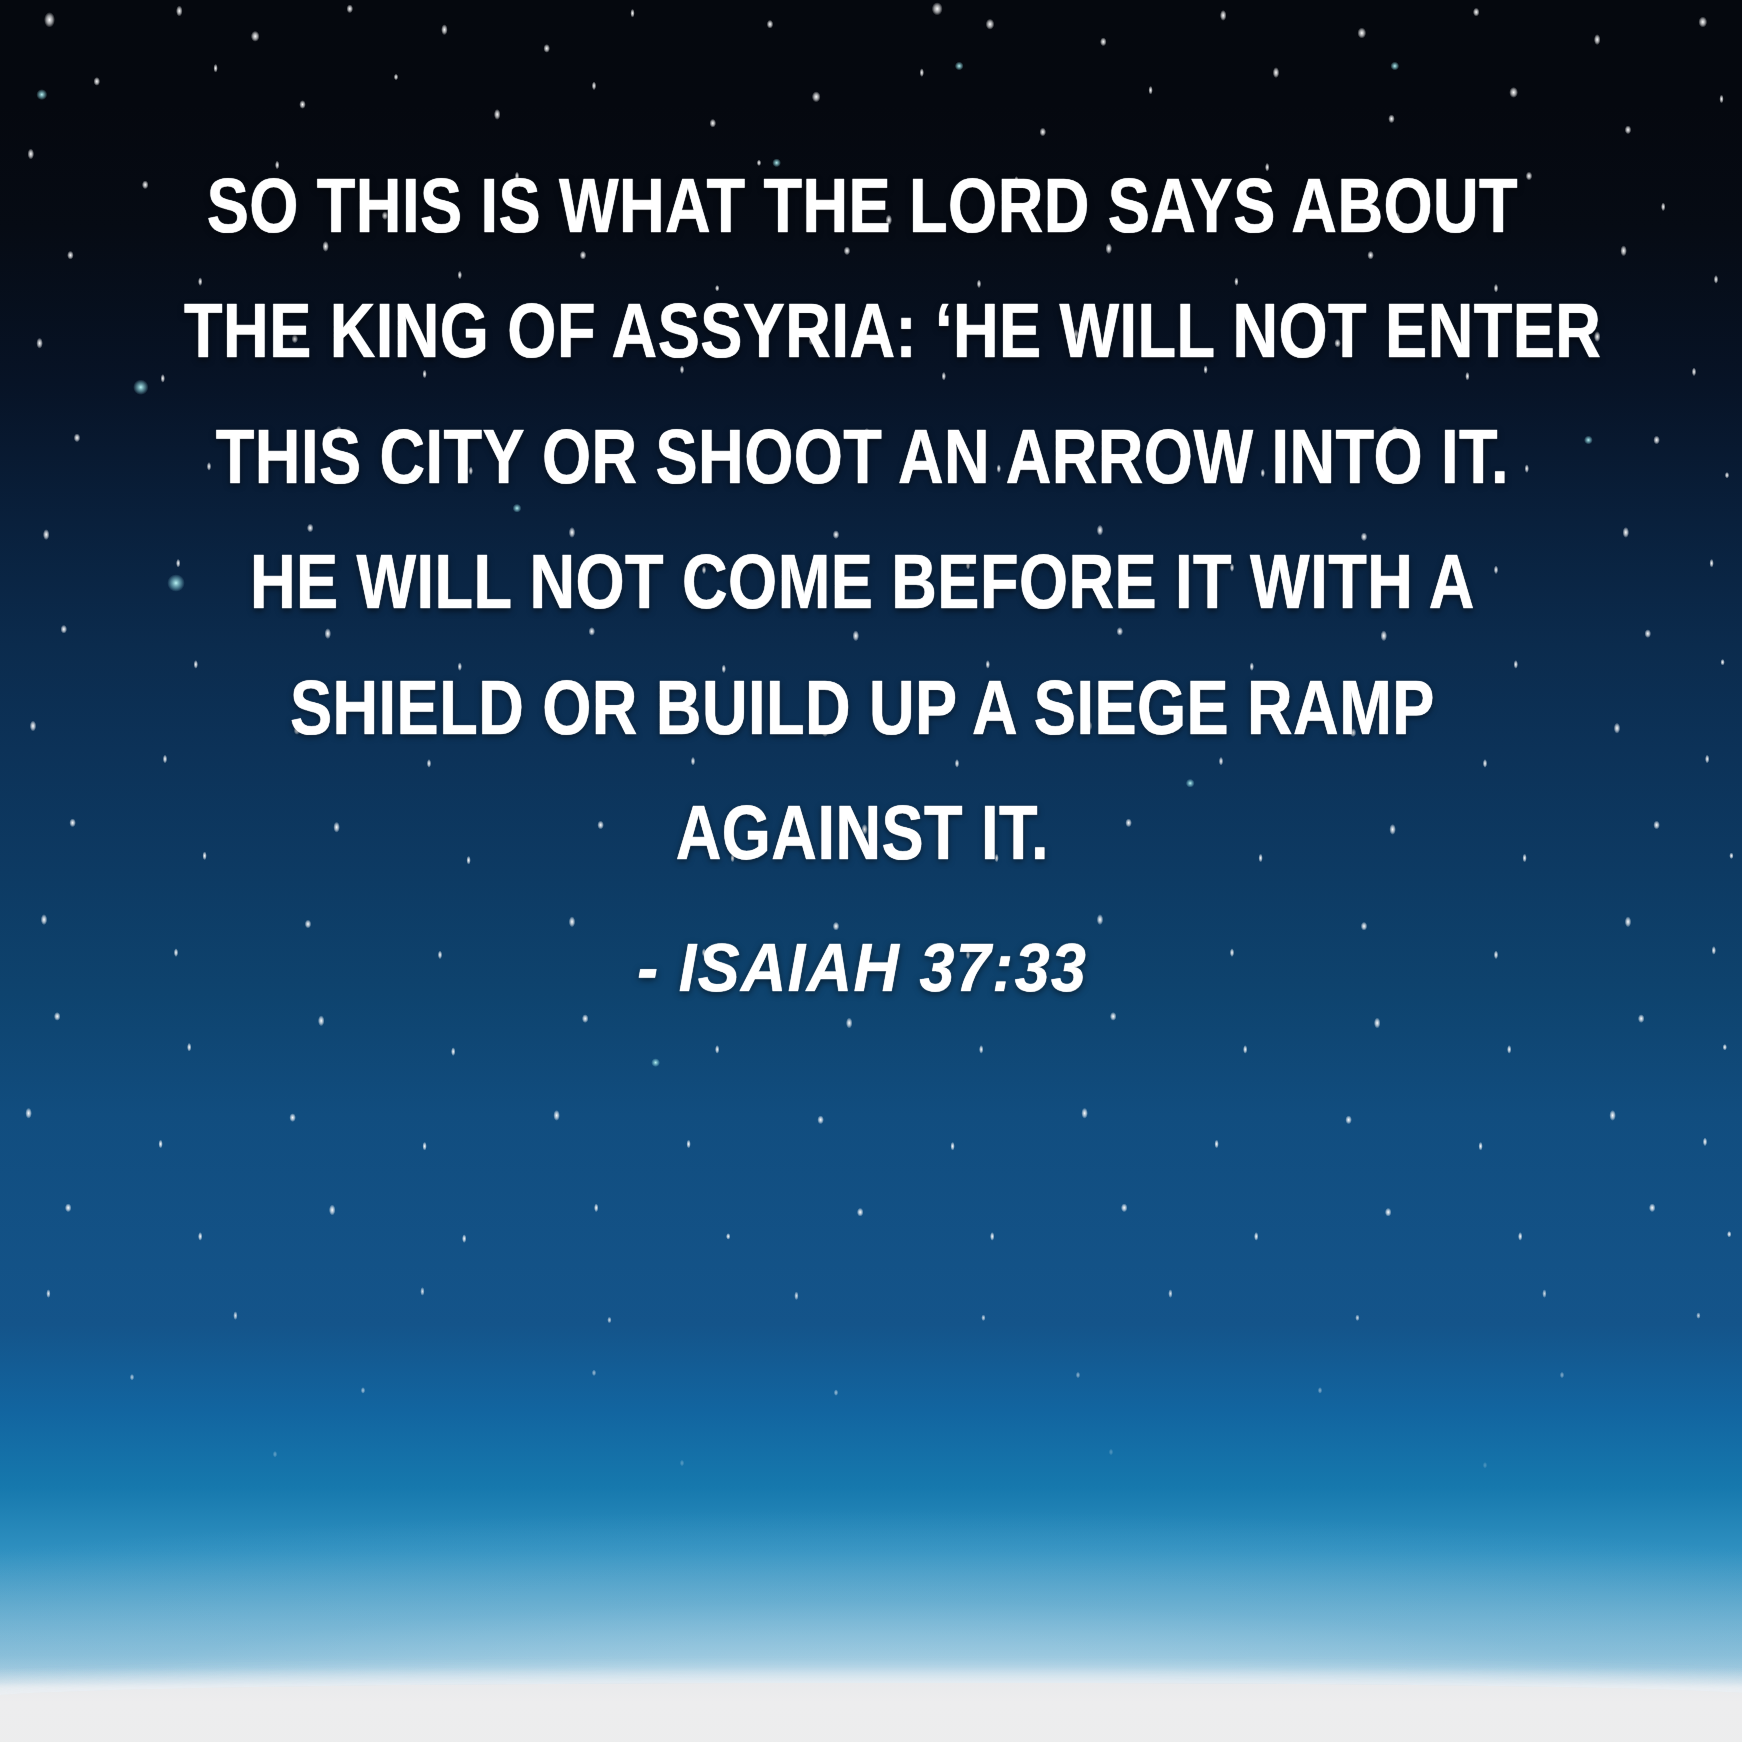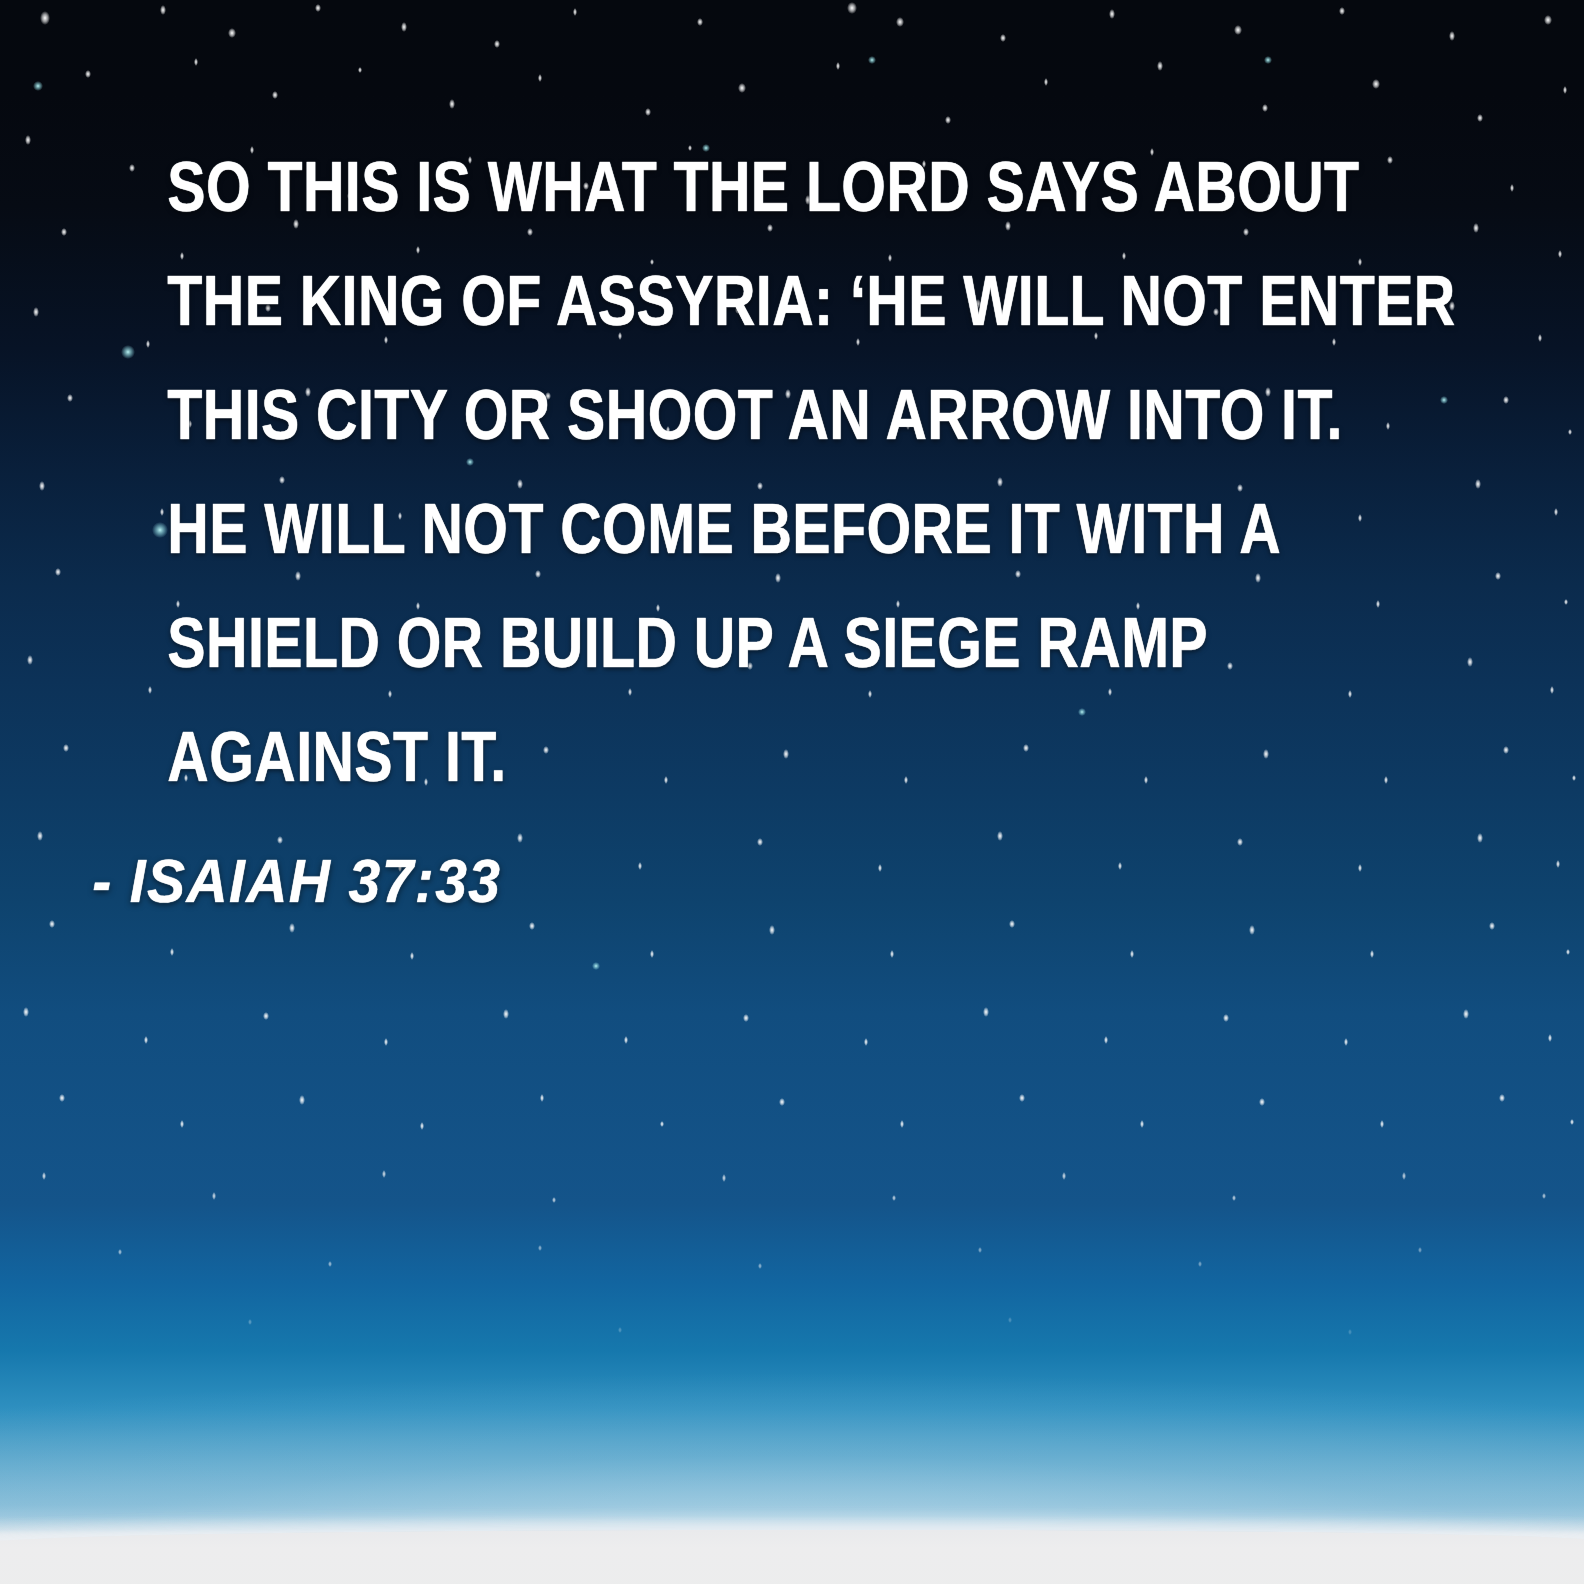--- a/index.html
+++ b/index.html
@@ -83,20 +83,21 @@
   
   .stars { position: absolute; inset: 0; pointer-events: none; }
   .stars svg { display: block; width: 100%; height: 100%; }
 
   
   .verse {
     position: absolute;
     left: 0;
     right: 16px;
     top: 130px;
+    text-align: center;
     padding: 0 32px;
     box-sizing: border-box;
   }
 
   .verse-line {
     color: #ffffff;
     font-family: "Liberation Sans", sans-serif;
     font-weight: 700;
     font-size: 70px;
     line-height: 114px;

